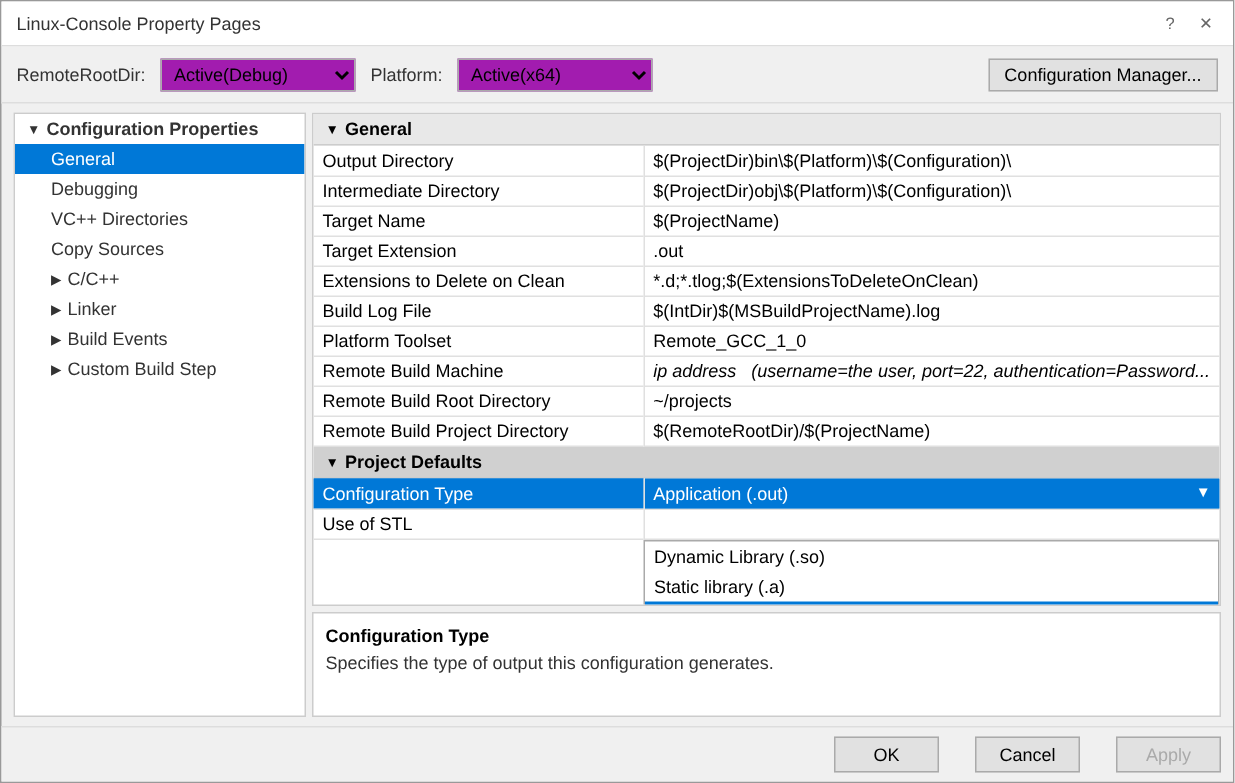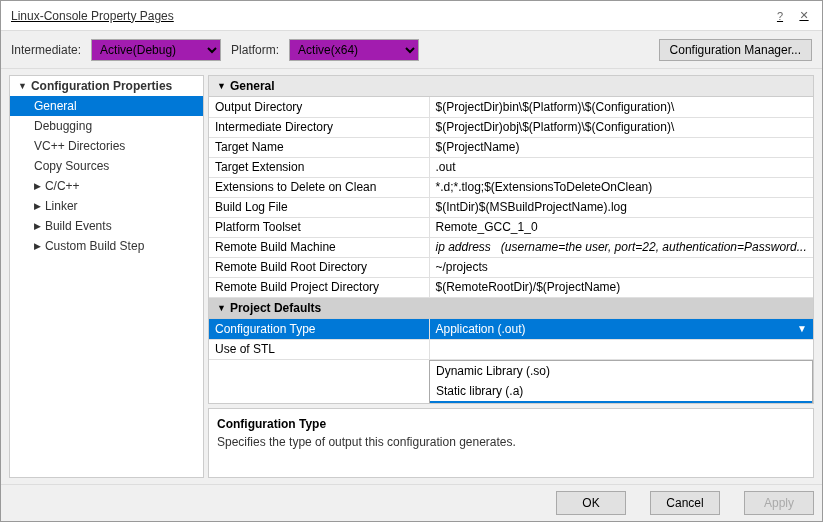--- a/index.html
+++ b/index.html
@@ -22,21 +22,20 @@
     }
 
     .title-bar {
       background: #fff;
       padding: 6px 10px;
       display: flex;
       align-items: center;
       justify-content: space-between;
       border-bottom: 1px solid #ddd;
       height: 30px;
-      text-decoration: underline;
     }
 
     .title-bar-text {
       font-size: 12px;
       color: #333;
     }
 
     .title-bar-controls {
       display: flex;
       gap: 8px;
@@ -267,21 +266,21 @@
 
   <div class="title-bar">
     <span class="title-bar-text">Linux-Console Property Pages</span>
     <div class="title-bar-controls">
       <div class="title-bar-btn">?</div>
       <div class="title-bar-btn">✕</div>
     </div>
   </div>
 
   <div class="toolbar">
-    <label>Intermediate:</label>
+    <label>RemoteRootDir:</label>
     <select>
       <option>Active(Debug)</option>
     </select>
     <label>Platform:</label>
     <select>
       <option>Active(x64)</option>
     </select>
     <button class="config-manager-btn">Configuration Manager...</button>
   </div>
 

